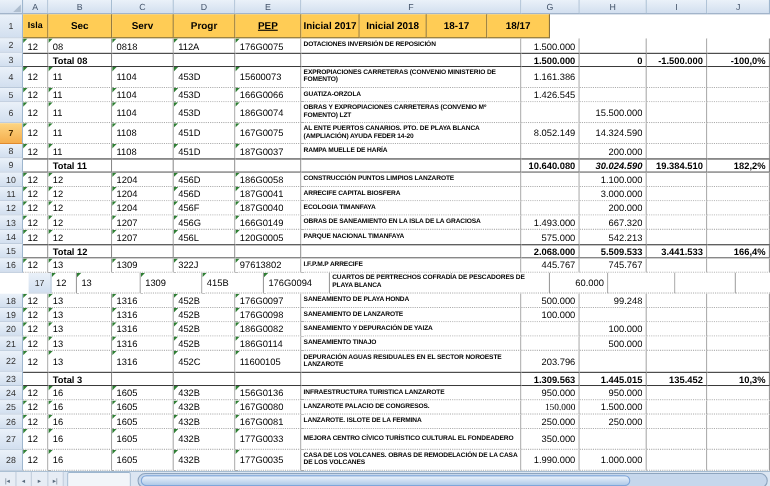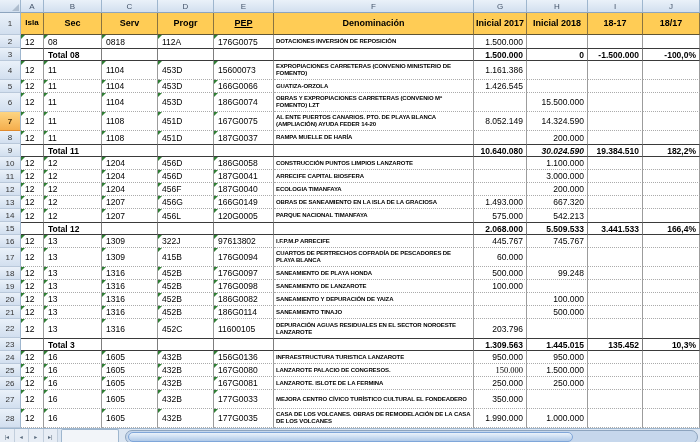--- a/index.html
+++ b/index.html
@@ -87,21 +87,20 @@
       <div class="ch" style="width: 57px;">J</div>
     </div>
   <div id="grid">
       <div class="row hrow" style="height: 22px;">
         <div class="rowhead" style="width: 21px;">1</div>
         <div class="cell cA " style="width: 23px;">Isla</div>
         <div class="cell cB " style="width: 58px;">Sec</div>
         <div class="cell cC " style="width: 56px;">Serv</div>
         <div class="cell cD " style="width: 56px;">Progr</div>
         <div class="cell cE " style="width: 60px; text-decoration: underline;">PEP</div>
-        <div class="cell cF " style="width: 200px;">Denominación</div>
         <div class="cell cG " style="width: 53px;">Inicial 2017</div>
         <div class="cell cH " style="width: 61px; text-align: center;">Inicial 2018</div>
         <div class="cell cI " style="width: 55px;">18-17</div>
         <div class="cell cJ " style="width: 57px;">18/17</div>
       </div>
       <div class="row pretotal" style="height: 13px;">
         <div class="rowhead" style="width: 21px;">2</div>
         <div class="cell cA code" style="width: 23px;">12<div class="tri"></div></div>
         <div class="cell cB code" style="width: 58px;">08<div class="tri"></div></div>
         <div class="cell cC code" style="width: 56px;">0818<div class="tri"></div></div>
@@ -288,21 +287,21 @@
         <div class="cell cB code" style="width: 58px;">13<div class="tri"></div></div>
         <div class="cell cC code" style="width: 56px;">1309<div class="tri"></div></div>
         <div class="cell cD code" style="width: 56px;">322J<div class="tri"></div></div>
         <div class="cell cE code" style="width: 60px;">97613802<div class="tri"></div></div>
         <div class="cell cF den" style="width: 200px;">I.F.P.M.P ARRECIFE</div>
         <div class="cell cG num" style="width: 53px;">445.767</div>
         <div class="cell cH num" style="width: 61px;">745.767</div>
         <div class="cell cI num" style="width: 55px;"></div>
         <div class="cell cJ num" style="width: 57px;"></div>
       </div>
-      <div class="row" style="height: 19px;">
+      <div class="row" style="height: 19px; padding-left: 26px;">
         <div class="rowhead" style="width: 21px;">17</div>
         <div class="cell cA code" style="width: 23px;">12<div class="tri"></div></div>
         <div class="cell cB code" style="width: 58px;">13<div class="tri"></div></div>
         <div class="cell cC code" style="width: 56px;">1309<div class="tri"></div></div>
         <div class="cell cD code" style="width: 56px;">415B<div class="tri"></div></div>
         <div class="cell cE code" style="width: 60px;">176G0094<div class="tri"></div></div>
         <div class="cell cF den" style="width: 200px;">CUARTOS DE PERTRECHOS COFRADÍA DE PESCADORES DE PLAYA BLANCA</div>
         <div class="cell cG num" style="width: 53px;">60.000</div>
         <div class="cell cH num" style="width: 61px;"></div>
         <div class="cell cI num" style="width: 55px;"></div>

